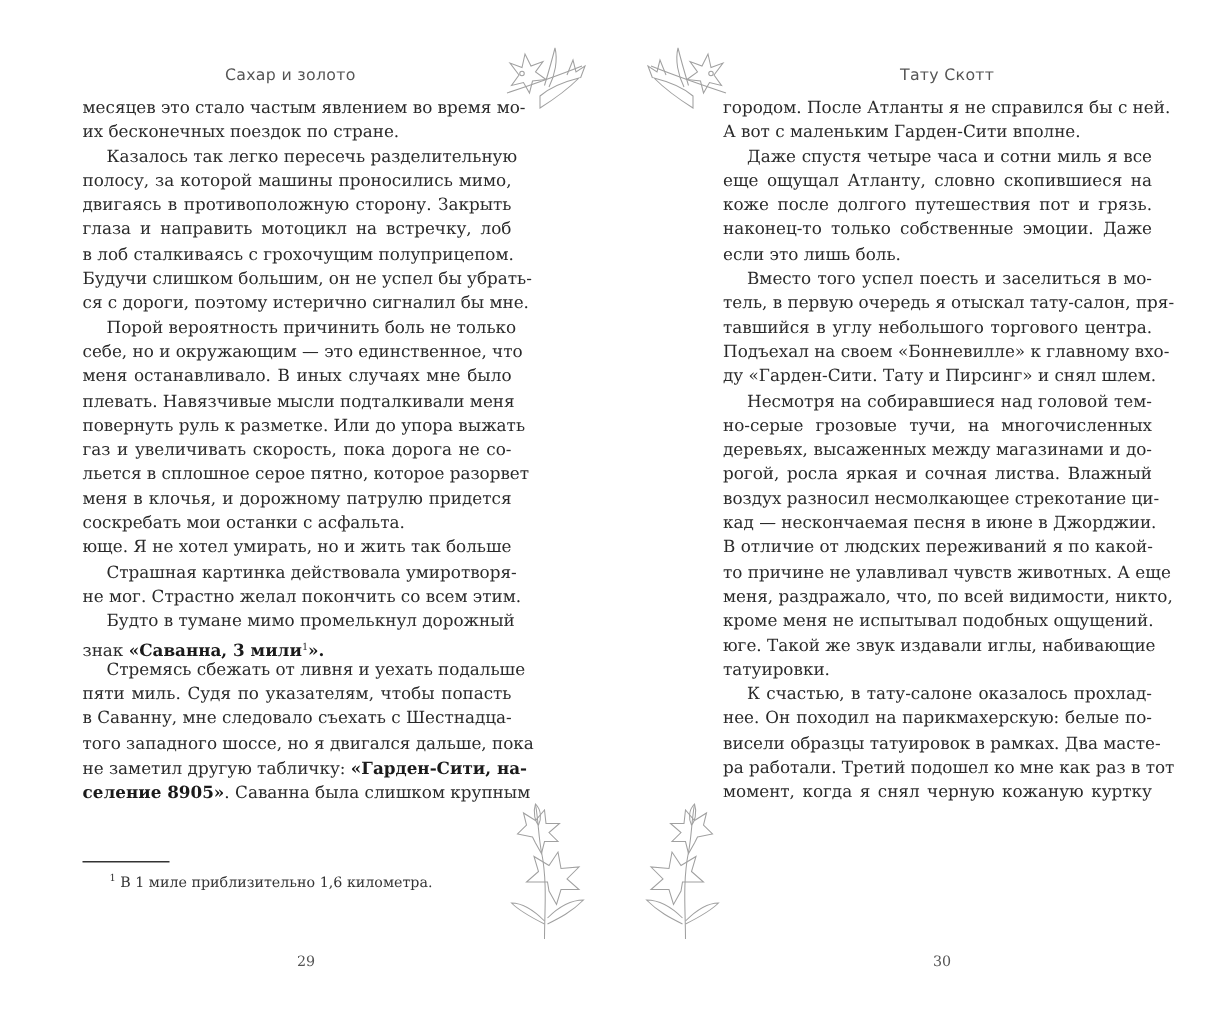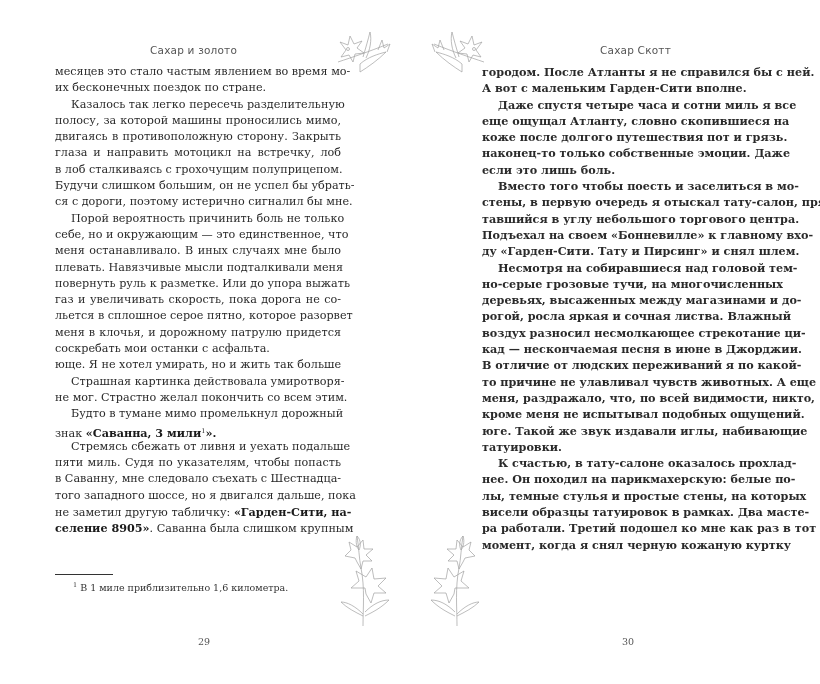--- a/index.html
+++ b/index.html
@@ -5,21 +5,21 @@
   html, body { margin: 0; padding: 0; background: #ffffff; }
   body { width: 820px; height: 684px; position: relative; overflow: hidden; font-family: "DejaVu Serif", serif; color: #2a2a2a; }
   .page { position: absolute; top: 0; height: 549px; }
   .page-left { left: 0; width: 410px; }
   .page-right { left: 410px; width: 410px; }
   .running-head { position: absolute; top: 44px; font-family: "DejaVu Sans", sans-serif; font-size: 10.5px; color: #555; letter-spacing: 0.2px; }
   .page-left .running-head { left: 150px; }
   .page-right .running-head { left: 190px; }
   .text-col { position: absolute; top: 64px; width: 286px; font-size: 11.2px; line-height: 16.3px; }
   .page-left .text-col { left: 55px; }
-  .page-right .text-col { left: 72px; font-weight: bold; }
+  .page-right .text-col { left: 72px; }
   .line { display: block; white-space: nowrap; text-align: justify; text-align-last: justify; height: 16.3px; overflow: visible; }
   .line.last { text-align-last: left; }
   .line.indent { padding-left: 16px; }
   .line b { font-weight: bold; color: #1a1a1a; }
   .footnote-rule { position: absolute; left: 55px; top: 574px; width: 58px; border-top: 1px solid #333; }
   .footnote { position: absolute; left: 73px; top: 581px; font-size: 9.5px; color: #333; white-space: nowrap; }
   .footnote sup, .line sup { font-size: 6.5px; vertical-align: 4px; }
   .page-number { position: absolute; top: 636px; font-family: "DejaVu Serif", serif; font-size: 9.5px; color: #555; }
   .page-left .page-number { left: 198px; }
   .page-right .page-number { left: 212px; }
@@ -82,49 +82,48 @@
       <path d="M22 8 C 20 14, 22 20, 24 22 C 26 18, 26 12, 22 8 Z"></path>
       <path d="M20 30 l-10 -2 l6 -6 l-2 -8 l8 5 l6 -7 l1 9 l9 0 l-7 6 l6 6 l-9 0 l-2 8 l-4 -7 Z"></path>
       <path d="M30 60 l-14 0 l8 -7 l-3 -10 l10 6 l6 -9 l2 11 l12 -1 l-8 8 l8 7 l-12 0 l-3 10 l-5 -9 Z"></path>
       <path d="M28 86 C 20 78, 12 74, 6 74 C 12 80, 20 84, 28 88"></path>
       <path d="M30 84 C 38 76, 46 72, 54 72 C 46 80, 38 84, 30 88"></path>
     </svg>
   </div>
 </div>
 
 <div class="page page-right">
-  <div class="running-head">Сахар Скотт</div>
+  <div class="running-head">Тату Скотт</div>
   <div class="text-col" id="right-col">
       <span class="line"><span>городом. После Атланты я не справился бы с ней.</span></span>
       <span class="line last"><span>А вот с маленьким Гарден-Сити вполне.</span></span>
       <span class="line indent"><span>Даже спустя четыре часа и сотни миль я все</span></span>
       <span class="line"><span>еще ощущал Атланту, словно скопившиеся на</span></span>
       <span class="line"><span>коже после долгого путешествия пот и грязь.</span></span>
       <span class="line"><span>наконец-то только собственные эмоции. Даже</span></span>
       <span class="line last"><span>если это лишь боль.</span></span>
-      <span class="line indent"><span>Вместо того чтобы поесть и заселиться в мо-</span></span>
-      <span class="line"><span>стены, в первую очередь я отыскал тату-салон, пря-</span></span>
+      <span class="line indent"><span>Вместо того успел поесть и заселиться в мо-</span></span>
+      <span class="line"><span>тель, в первую очередь я отыскал тату-салон, пря-</span></span>
       <span class="line"><span>тавшийся в углу небольшого торгового центра.</span></span>
       <span class="line"><span>Подъехал на своем «Бонневилле» к главному вхо-</span></span>
       <span class="line last"><span>ду «Гарден-Сити. Тату и Пирсинг» и снял шлем.</span></span>
       <span class="line indent"><span>Несмотря на собиравшиеся над головой тем-</span></span>
       <span class="line"><span>но-серые грозовые тучи, на многочисленных</span></span>
       <span class="line"><span>деревьях, высаженных между магазинами и до-</span></span>
       <span class="line"><span>рогой, росла яркая и сочная листва. Влажный</span></span>
       <span class="line"><span>воздух разносил несмолкающее стрекотание ци-</span></span>
       <span class="line"><span>кад — нескончаемая песня в июне в Джорджии.</span></span>
       <span class="line"><span>В отличие от людских переживаний я по какой-</span></span>
       <span class="line"><span>то причине не улавливал чувств животных. А еще</span></span>
       <span class="line"><span>меня, раздражало, что, по всей видимости, никто,</span></span>
       <span class="line"><span>кроме меня не испытывал подобных ощущений.</span></span>
       <span class="line"><span>юге. Такой же звук издавали иглы, набивающие</span></span>
       <span class="line last"><span>татуировки.</span></span>
       <span class="line indent"><span>К счастью, в тату-салоне оказалось прохлад-</span></span>
       <span class="line"><span>нее. Он походил на парикмахерскую: белые по-</span></span>
-      <span class="line"><span>лы, темные стулья и простые стены, на которых</span></span>
       <span class="line"><span>висели образцы татуировок в рамках. Два масте-</span></span>
       <span class="line"><span>ра работали. Третий подошел ко мне как раз в тот</span></span>
       <span class="line"><span>момент, когда я снял черную кожаную куртку</span></span>
     </div>
   <div class="page-number">30</div>
 
   <div class="lily" style="left:14px; top:22px; transform: scaleX(-1);">
     <svg width="70" height="60" viewBox="0 0 70 60" fill="none" stroke="#a0a0a0" stroke-width="0.7">
       <path d="M10 40 C 25 35, 40 30, 60 22"></path>
       <path d="M32 42 C 40 35, 50 32, 58 30 C 50 38, 40 45, 32 50 Z"></path>

